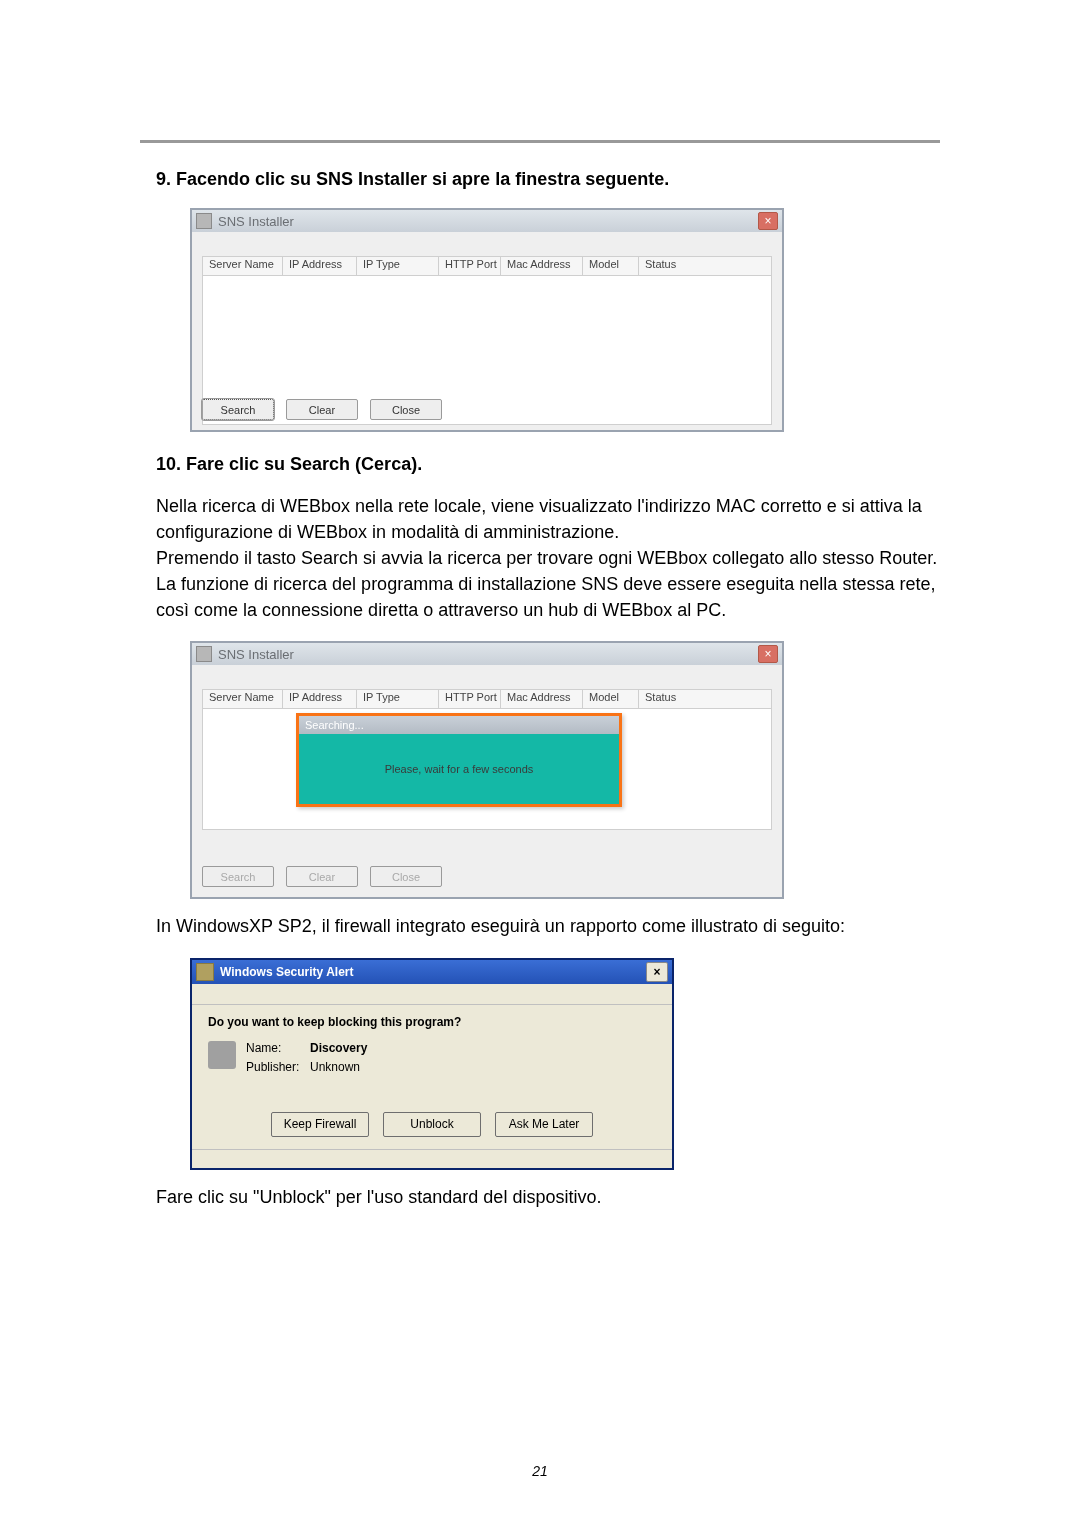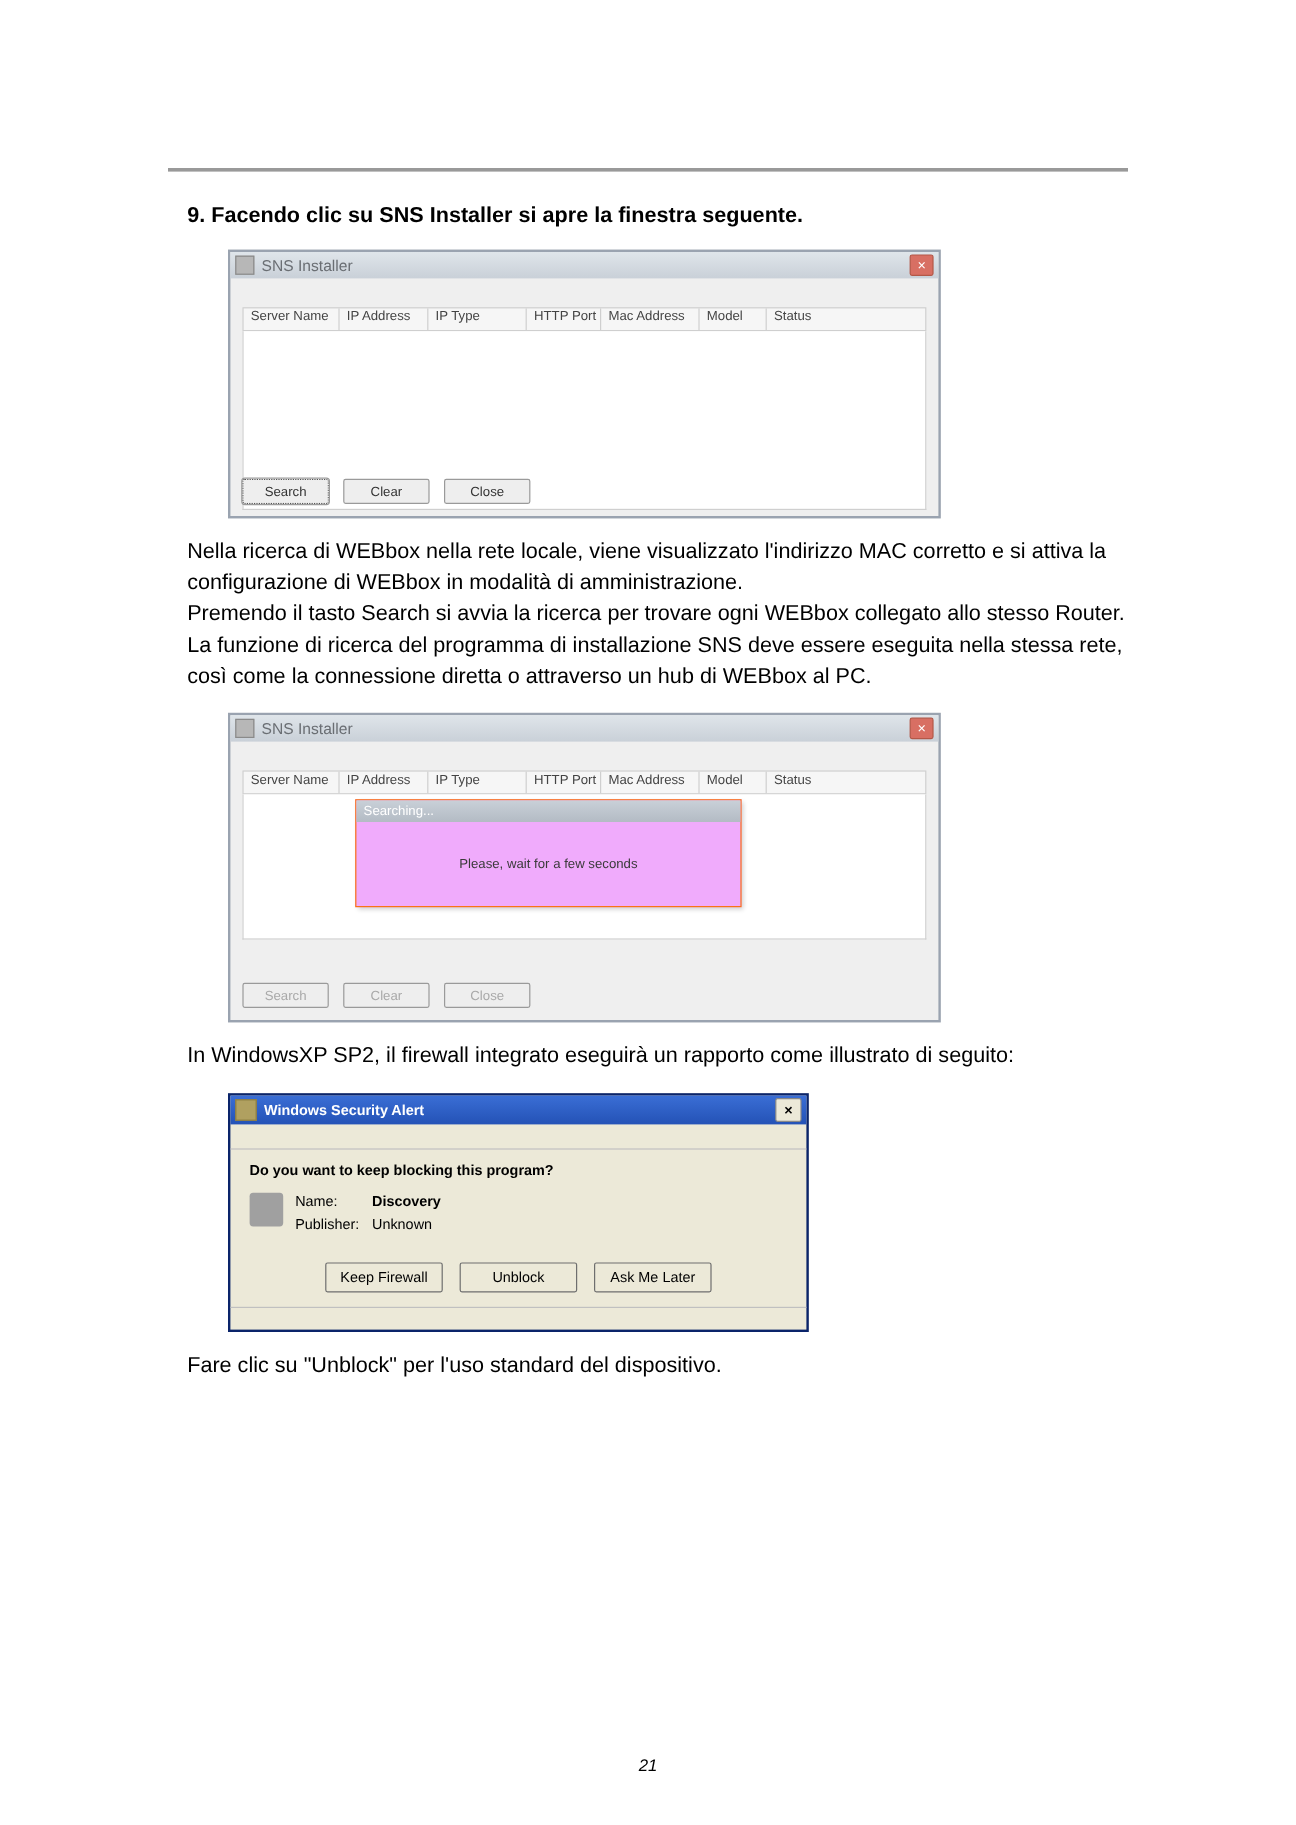--- a/index.html
+++ b/index.html
@@ -22,35 +22,35 @@
   .listhdr{display:flex;background:#f6f6f6;border:1px solid #cfcfcf;height:18px;font-size:11px;color:#444}
   .listhdr div{border-right:1px solid #cfcfcf;padding:1px 6px;box-sizing:border-box;white-space:nowrap}
   .c-sn{width:80px}.c-ip{width:74px}.c-tp{width:82px}.c-hp{width:62px}.c-ma{width:82px}.c-md{width:56px}.c-st{width:68px;border-right:none!important}
   .listbody{height:120px;border:1px solid #cfcfcf;border-top:none;background:#fff}
   .listbody1{height:148px}
   .btnrow{position:absolute;left:10px;bottom:10px;display:flex;gap:12px}
   .wbtn{min-width:70px;height:19px;font-size:11px;background:#eee;border:1px solid #9a9a9a;border-radius:2px;display:flex;align-items:center;justify-content:center;color:#333}
   .wbtn.sel{border:1px dotted #555;outline:1px solid #9a9a9a}
   .wbtn.dis{color:#a9a9a9}
   
-  .searchdlg{position:absolute;left:104px;top:48px;width:320px;height:88px;background:#f0abfc;border:1px solid #f97316;box-shadow:2px 2px 4px rgba(0,0,0,.2)}
+  .searchdlg{position:absolute;left:104px;top:48px;width:320px;height:88px;background:#14b8a6;border:3px solid #f97316;box-shadow:2px 2px 4px rgba(0,0,0,.2)}
   .searchdlg .dttl{height:18px;background:linear-gradient(#c9d0d8,#b3bbc4);font-size:11px;color:#fff;display:flex;align-items:center;padding:0 6px}
   .searchdlg .dbody{height:70px;display:flex;align-items:center;justify-content:center;font-size:11px;color:#3a3a3a}
   
   .alert{width:480px;border:2px solid #0a246a;background:#ece9d8;font-family:Tahoma,Arial,sans-serif;font-size:12px;color:#000}
   .attl{height:24px;background:linear-gradient(#3a6ed5,#2452b6);display:flex;align-items:center;justify-content:space-between;padding:0 4px;color:#fff;font-weight:bold;font-size:12px}
   .attl .ic{width:16px;height:16px;background:#b0a060;border:1px solid #8a7a40;margin-right:6px}
   .axbtn{width:20px;height:18px;background:#ece9d8;border:1px solid #888;color:#000;display:flex;align-items:center;justify-content:center;border-radius:2px;font-weight:bold}
   .abody{padding:14px 16px 8px 16px}
   .msg1{display:flex;gap:12px;align-items:flex-start;margin-bottom:12px}
   .shield{width:40px;height:44px;background:#888;clip-path:polygon(50% 0,100% 18%,100% 60%,50% 100%,0 60%,0 18%)}
   .msg1 .t{font-weight:bold;font-size:12px;line-height:1.35}
   .hr2{height:1px;background:#c0c0c0;margin:6px -16px 10px -16px}
   .q{font-weight:bold;margin-bottom:10px}
-  .prog{display:flex;gap:10px;align-items:flex-start;margin-bottom:22px}
+  .prog{display:flex;gap:10px;align-items:flex-start;margin-bottom:35px}
   .picon{width:28px;height:28px;background:#a0a0a0;border-radius:3px;margin-top:2px}
   .kv{font-size:12px;line-height:1.6}
   .kv .lbl{display:inline-block;width:64px}
   .kv .val{font-weight:bold}
   .abtns{display:flex;justify-content:center;gap:14px;margin:4px 0 12px 0}
   .abtn{height:23px;min-width:96px;background:#ece9d8;border:1px solid #6e6e6e;border-radius:2px;display:flex;align-items:center;justify-content:center;font-size:12px}
   .note{font-size:11.5px;line-height:1.35;color:#222}
   .note .lnk{text-decoration:underline}
   .footer{position:absolute;bottom:40px;left:0;width:1080px;text-align:center;font-size:14px}
   .footer .pn{font-style:italic;margin-bottom:2px}
@@ -87,20 +87,21 @@
           <div class="listbody listbody1"></div>
           <div class="btnrow">
             <div class="wbtn sel">Search</div>
             <div class="wbtn">Clear</div>
             <div class="wbtn">Close</div>
           </div>
         </div>
       </div>
     </div>
 
+    <div class="step-h" style="margin-top:22px">10. Fare clic su Search (Cerca).</div>
     <div class="indent para" style="white-space:pre-line">Nella ricerca di  WEBbox nella rete locale, viene visualizzato l'indirizzo MAC corretto e si attiva la configurazione di WEBbox in modalità di amministrazione.
 Premendo il tasto Search si avvia la ricerca per trovare ogni WEBbox collegato allo stesso Router.
 La funzione di ricerca del programma di installazione SNS deve essere eseguita nella stessa rete, così come la connessione diretta o attraverso un hub di WEBbox al PC.</div>
 
     <div class="indent">
       <div class="win win2">
         <div class="ttl">
           <div class="left">
             <div class="appicon"></div>
             <span>SNS Installer</span>

